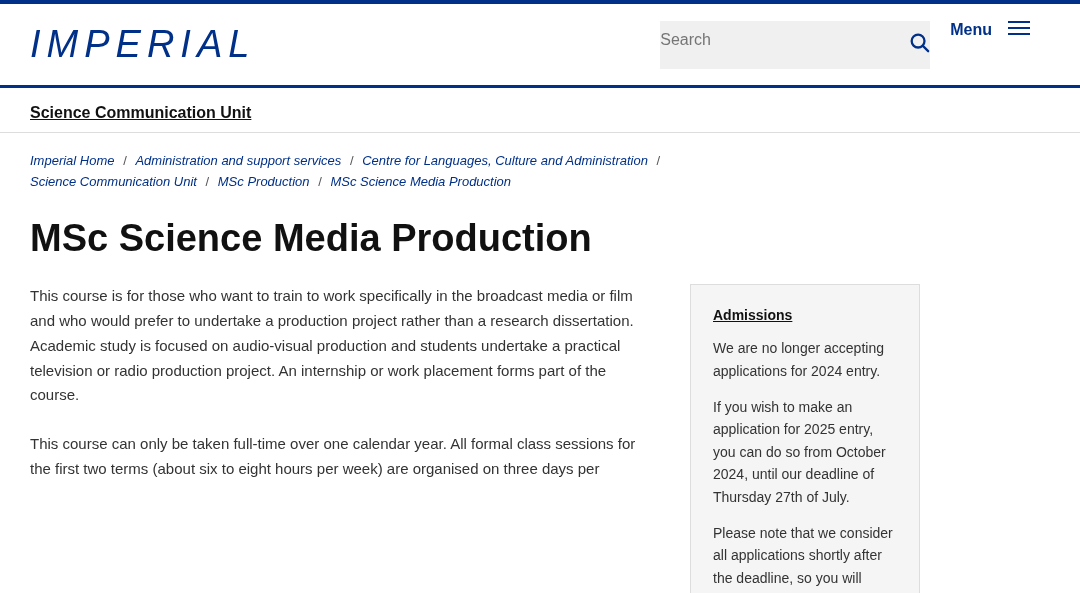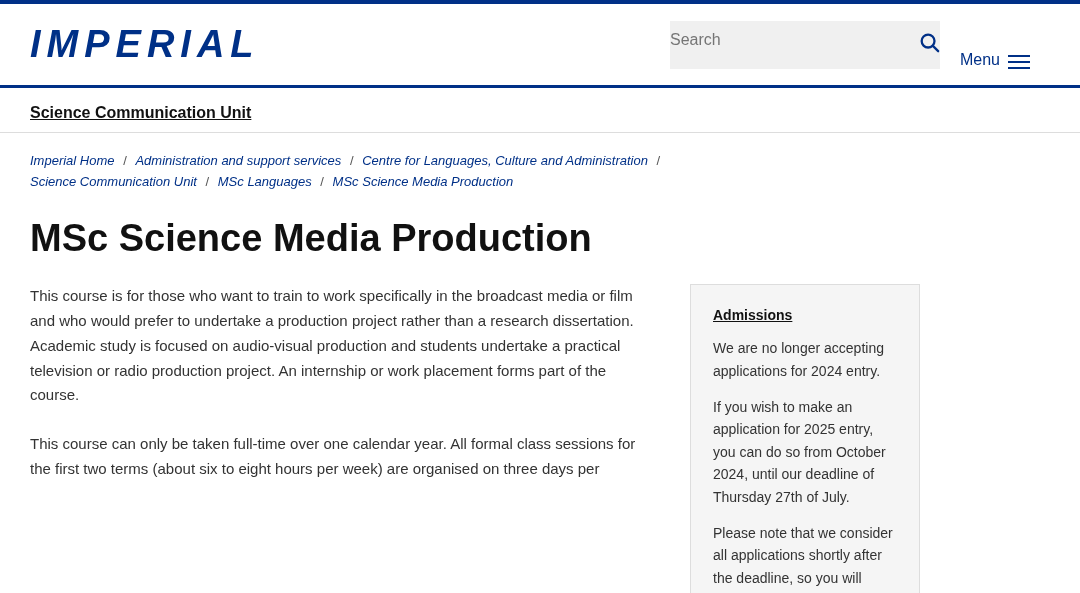--- a/index.html
+++ b/index.html
@@ -23,21 +23,21 @@
       align-items: center;
       justify-content: space-between;
       padding: 0 30px;
       height: 88px;
       border-bottom: 3px solid #003087;
       border-top: 4px solid #003087;
     }
 
     .logo-text {
       font-size: 38px;
-      font-weight: 700;
+      font-weight: 400;
       color: #003087;
       letter-spacing: 6px;
       font-style: italic;
     }
 
     .header-right {
       display: flex;
       align-items: center;
       gap: 0;
     }
@@ -64,27 +64,27 @@
     .search-icon-btn {
       background: none;
       border: none;
       cursor: pointer;
       padding: 0 0 0 8px;
       color: #003087;
     }
 
     .menu-btn {
       display: flex;
-      align-items: flex-end;
-      gap: 8px;
+      align-items: flex-start;
+      gap: 16px;
       background: none;
       border: none;
       cursor: pointer;
       font-size: 16px;
-      font-weight: normal;
+      font-weight: bold;
       color: #003087;
       padding: 0 20px;
       height: 48px;
     }
 
     .menu-lines {
       display: flex;
       flex-direction: column;
       gap: 4px;
     }
@@ -222,21 +222,21 @@
 <nav class="breadcrumb">
   <a href="#">Imperial Home</a>
   <span class="sep">/</span>
   <a href="#">Administration and support services</a>
   <span class="sep">/</span>
   <a href="#">Centre for Languages, Culture and Administration</a>
   <span class="sep">/</span>
   <br>
   <a href="#">Science Communication Unit</a>
   <span class="sep">/</span>
-  <a href="#">MSc Languages</a>
+  <a href="#">MSc Production</a>
   <span class="sep">/</span>
   <a href="#">MSc Science Media Production</a>
 </nav>
 
 <h1 class="page-title">MSc Science Media Production</h1>
 
 <div class="main-content">
 
   <div class="content-left">
     <p class="content-text">This course is for those who want to train to work specifically in the broadcast media or film and who would prefer to undertake a production project rather than a research dissertation. Academic study is focused on audio-visual production and students undertake a practical television or radio production project. An internship or work placement forms part of the course.</p>

